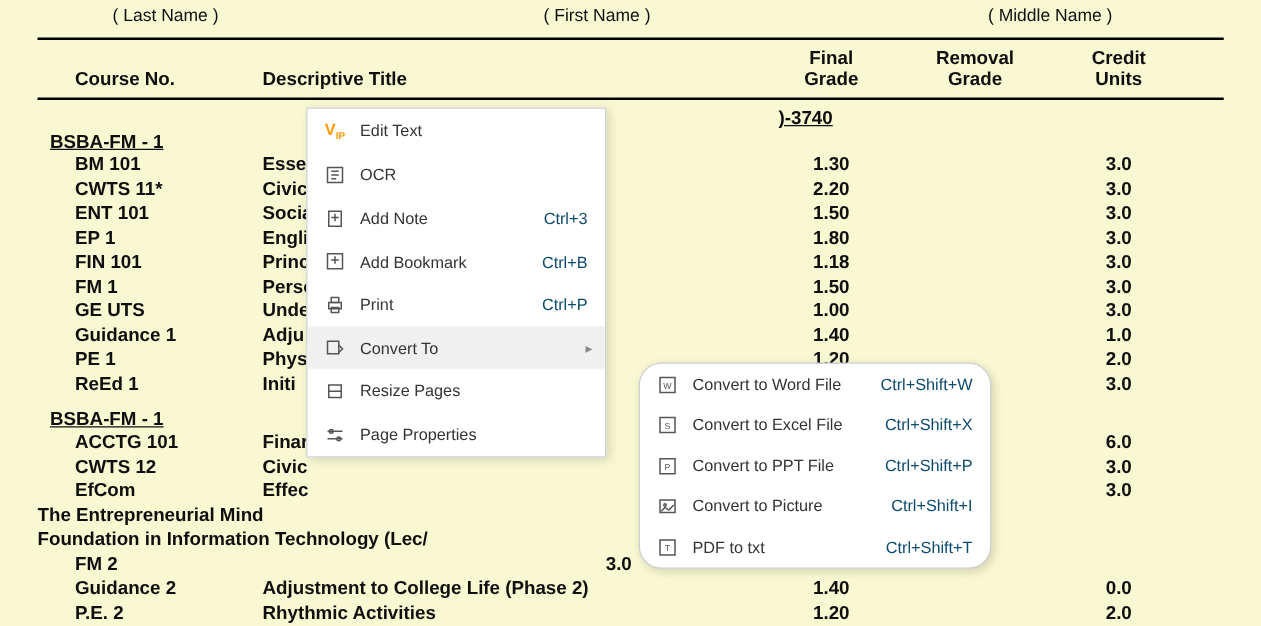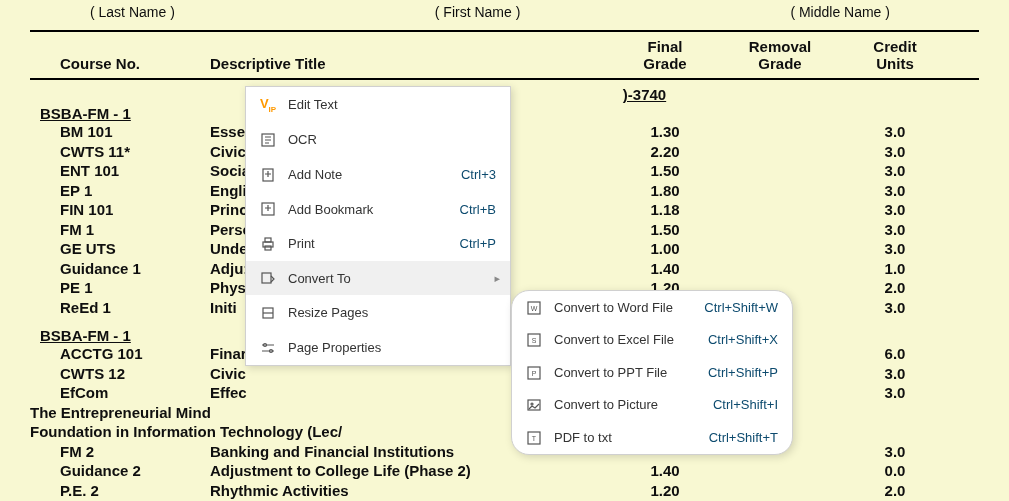--- a/index.html
+++ b/index.html
@@ -68,21 +68,21 @@
   .menu {
     position: absolute;
     background: #fff;
     border: 1px solid #d0d0d0;
     box-shadow: 2px 2px 8px rgba(0,0,0,0.15);
     font-family: "Segoe UI", Arial, sans-serif;
     font-size: 13px;
     color: #333;
     z-index: 10;
   }
-  .menu1 { top: 86px; left: 245px; width: 266px; }
+  .menu1 { top: 86px; left: 245px; width: 240px; }
   .menu-item {
     display: flex;
     align-items: center;
     padding: 9px 10px;
   }
   .menu-item:hover, .menu-item.hl { background: #f0f0f0; }
   .menu-ico { width: 24px; text-align: center; margin-right: 8px; }
   .menu-ico svg { width: 16px; height: 16px; vertical-align: middle; stroke: #555; fill: none; }
   .menu-label { flex: 1; }
   .menu-shortcut { color: #0c4a6e; font-size: 13px; margin-right: 4px; }
@@ -227,21 +227,20 @@
         <div class="dc-credit">3.0</div>
       </div>
       <div class="data-row">
         <div class="dc-title">Foundation in Information Technology (Lec/</div>
         <div class="dc-final"></div>
         <div class="dc-removal"></div>
         <div class="dc-credit">3.0</div>
       </div>
       <div class="data-row">
         <div class="dc-course">FM 2</div>
-        <div class="dc-title">Banking and Financial Institutions</div>
         <div class="dc-final"></div>
         <div class="dc-removal"></div>
         <div class="dc-credit">3.0</div>
       </div>
       <div class="data-row">
         <div class="dc-course">Guidance 2</div>
         <div class="dc-title">Adjustment to College Life (Phase 2)</div>
         <div class="dc-final">1.40</div>
         <div class="dc-removal"></div>
         <div class="dc-credit">0.0</div>

